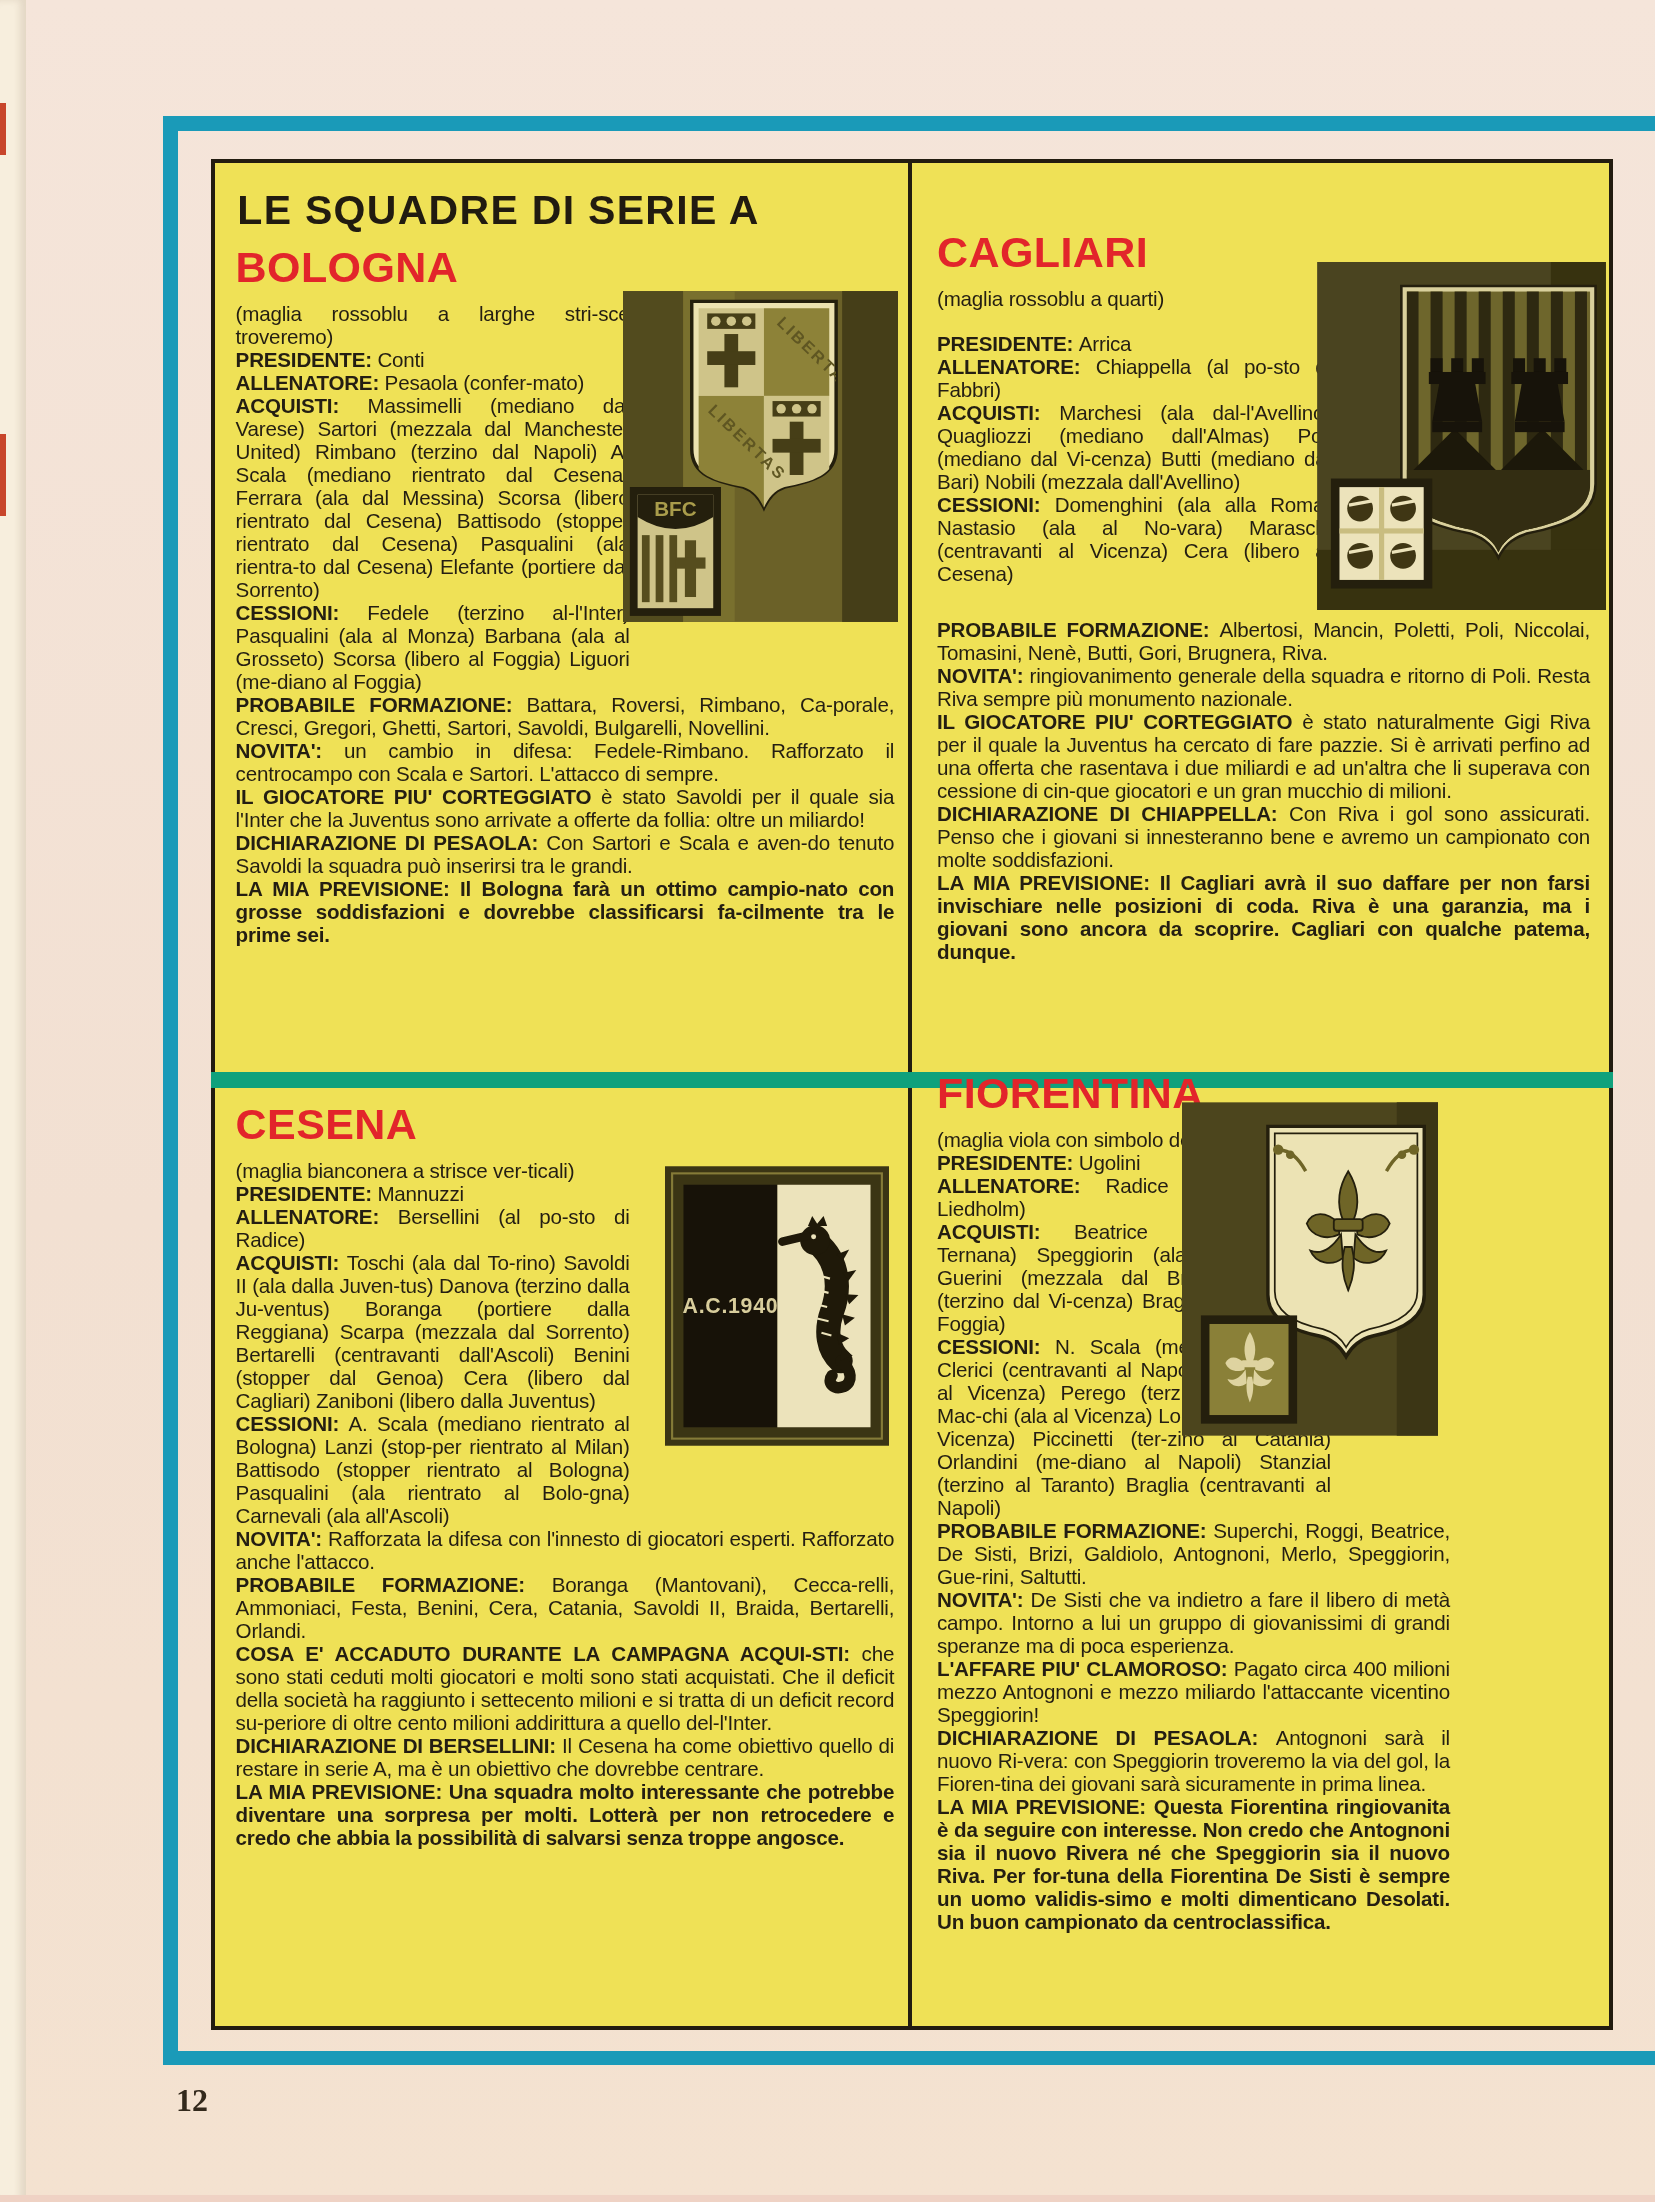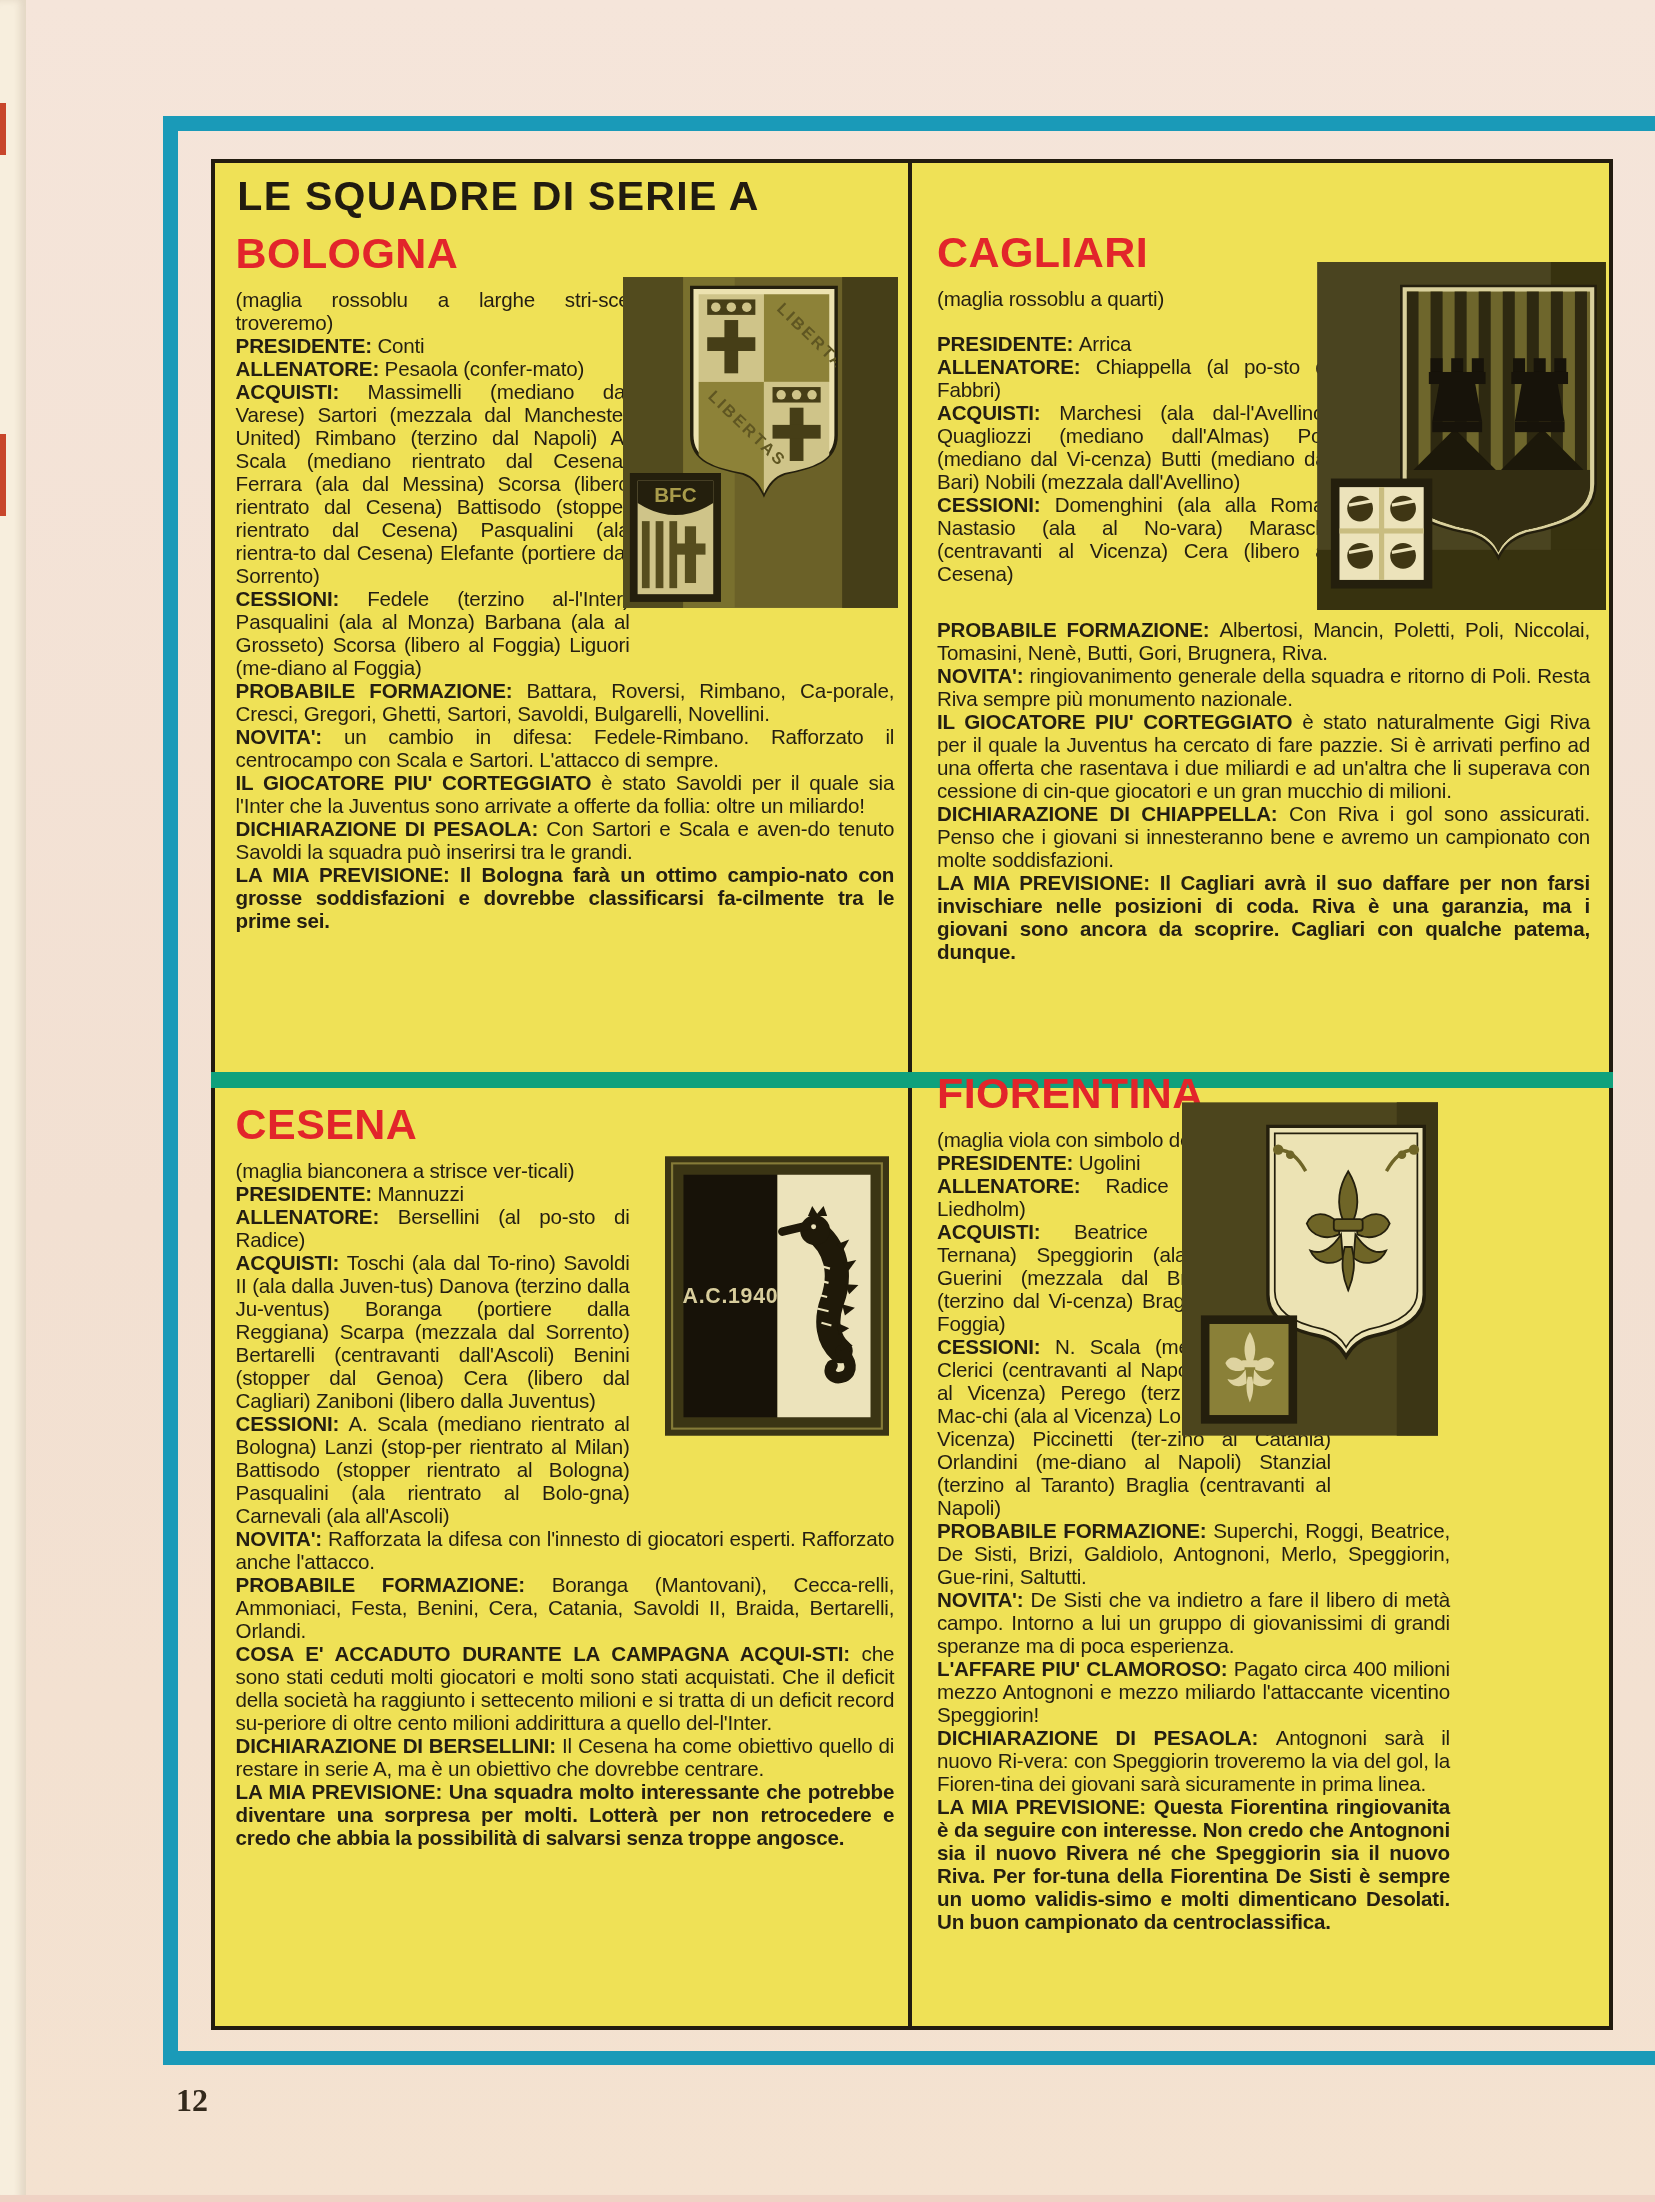--- a/index.html
+++ b/index.html
@@ -18,21 +18,21 @@
   .frame-top{position:absolute;left:163px;top:116px;right:0;height:14.6px;background:#1a9ab8;}
   .frame-left{position:absolute;left:163px;top:116px;width:14.6px;height:1949px;background:#1a9ab8;}
   .frame-bottom{position:absolute;left:163px;top:2051px;right:0;height:13.8px;background:#1a9ab8;}
 
   .yellow-box{position:absolute;left:211px;top:159px;width:1402px;height:1871px;
     background:#efe156;border:4.3px solid #221c10;box-sizing:border-box;}
   .col-divider{position:absolute;left:693px;top:-4.3px;bottom:-4.3px;width:4.3px;background:#221c10;}
   .green-divider{position:absolute;left:-4.3px;right:-4.3px;top:909px;height:16.3px;background:#0fa17c;}
 
   .quad{position:absolute;box-sizing:border-box;overflow:hidden;}
-  .q-tl{left:0;top:0;width:693px;height:909px;padding:8.6px 13.8px 0 20.6px;}
+  .q-tl{left:0;top:14px;width:693px;height:909px;padding:8.6px 13.8px 0 20.6px;}
   .q-tr{left:698px;top:0;width:696px;height:909px;padding:8.6px 19px 0 24px;border-radius:18px;}
   .q-bl{left:0;top:925px;width:693px;height:938px;padding:12px 13.8px 0 20.6px;}
   .q-br{left:698px;top:894px;width:556px;height:938px;padding:12px 19px 8px 24px;}
 
   .page-title{font-size:41px;font-weight:700;letter-spacing:1.3px;margin:1.7px 0 8.6px 1.7px;color:#211b10;}
   .team-heading{font-size:43px;font-weight:700;color:#e2252b;margin:0 0 10.3px 0;letter-spacing:0.4px;}
   .q-tr .team-heading{margin-top:56px;}
 
   .para{margin:0;font-size:20.6px;line-height:23px;text-align:justify;letter-spacing:-0.2px;}
   .lbl{font-weight:700;}
@@ -41,21 +41,21 @@
   .q-tl .narrow{min-height:329px;}
   .q-tr .narrow{min-height:331px;}
   .q-bl .narrow{min-height:320px;}
   .q-br .narrow{min-height:317px;}
   .q-tr .narrow p:first-child{margin-bottom:22.4px;}
 
   .crest{position:absolute;}
   .crest svg{display:block;width:100%;height:100%;}
   .crest-bologna{right:10.3px;top:114px;width:275px;height:331px;}
   .crest-cagliari{right:3.4px;top:99px;width:289px;height:348px;}
-  .crest-cesena{right:19px;top:39px;width:224px;height:338px;}
+  .crest-cesena{right:19px;top:49px;width:224px;height:338px;}
   .crest-fiorentina{right:31px;top:45px;width:256px;height:334px;}
 
   .page-number{position:absolute;left:176px;top:2082px;font-family:"Liberation Serif",serif;
     font-size:32px;font-weight:700;color:#33291c;}
 </style>
 </head>
 <body>
 
 <div class="left-paper-edge"></div>
 <div class="red-tick t1"></div>

